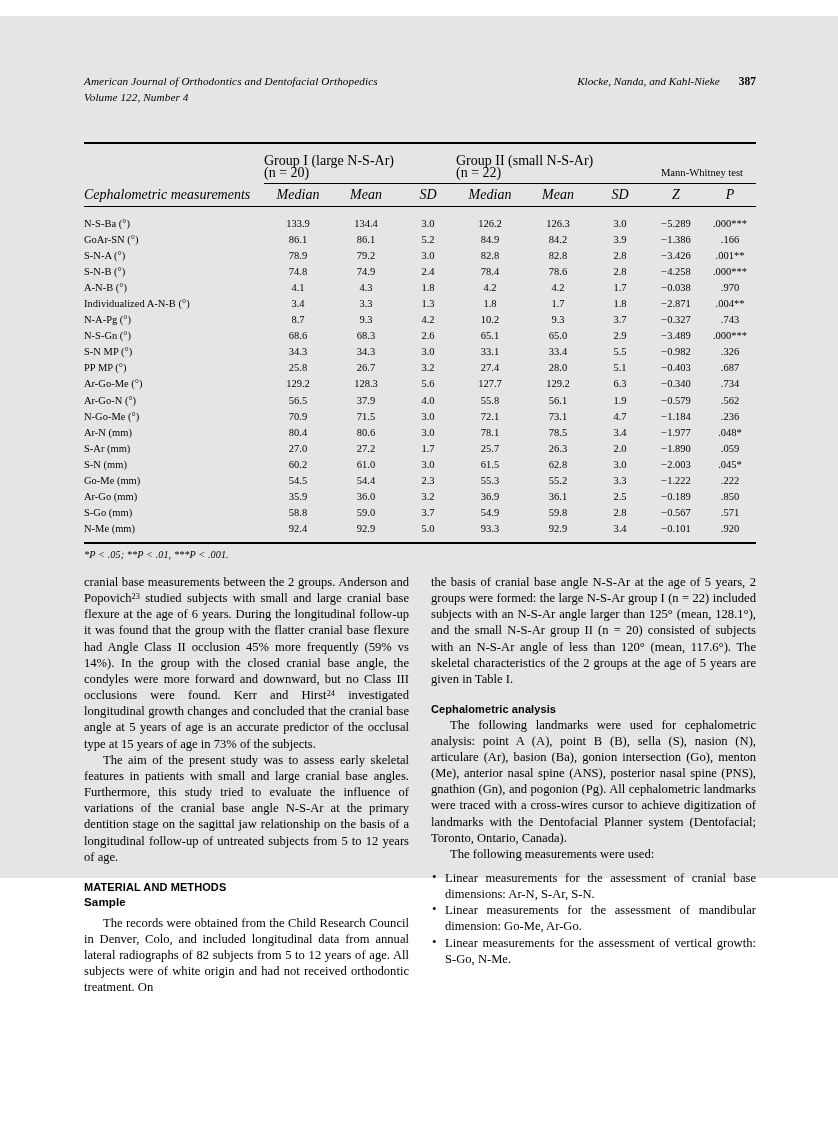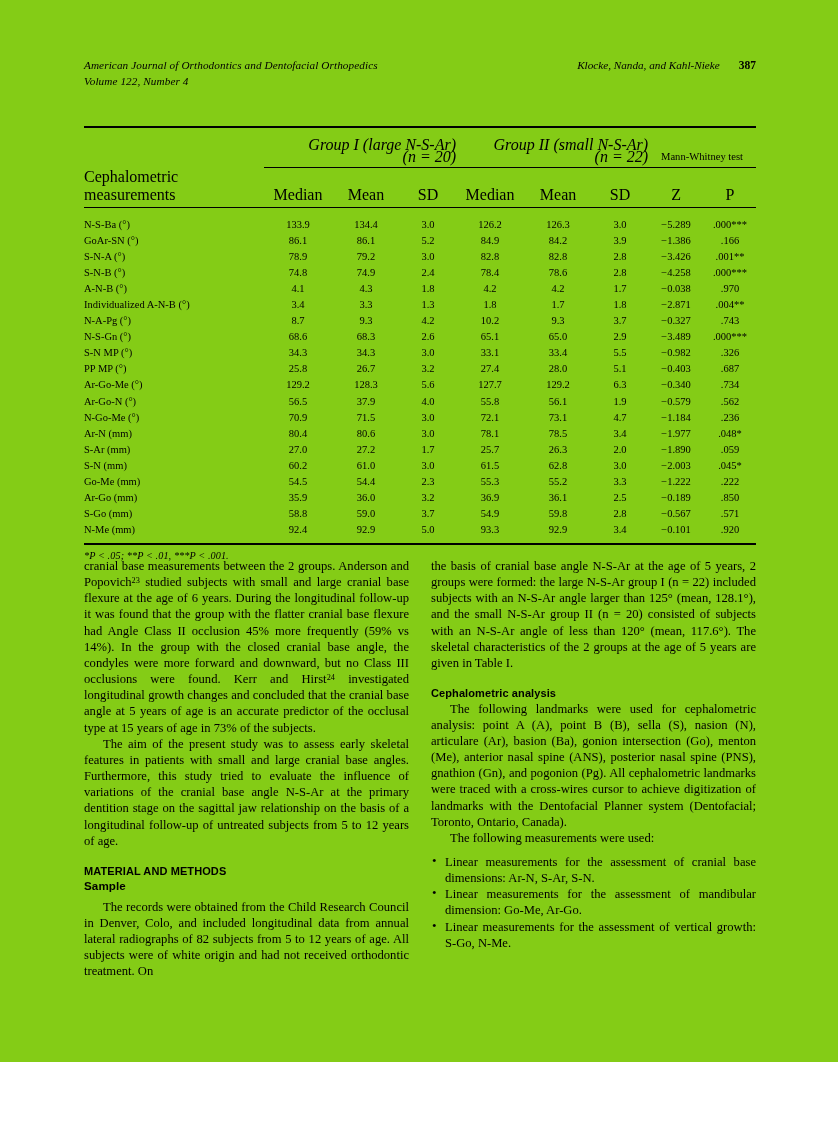--- a/index.html
+++ b/index.html
@@ -11,24 +11,24 @@
     width: 838px;
     height: 1122px;
     position: relative;
     font-family: "Liberation Serif", "DejaVu Serif", serif;
     color: #000000;
     overflow: hidden;
   }
 
   .page {
     position: absolute;
-    left: 0; top: 0;
+    left: 0; top: 16px;
     width: 838px;
-    height: 1062px;
-    background: #84cc16;
+    height: 862px;
+    background: #e5e5e5;
   }
 
   
   .runhead {
     position: absolute;
     left: 84px;
     top: 58px;
     width: 672px;
     height: 34px;
   }
@@ -103,41 +103,41 @@
     font-weight: normal;
     vertical-align: bottom;
   }
 
   .rule-top  { border-top: 2.2px solid #000; }
   .rule-thin { border-top: 1.1px solid #000; }
 
   
   tr.grp-row td { height: 30px; padding-top: 4px; }
   tr.grp-row td.grp {
-    text-align: right;
-    font-style: italic;
-    font-size: 16px;
+    text-align: left;
+    font-size: 14px;
     line-height: 12.6px;
   }
   tr.grp-row td.mw {
     text-align: center;
     font-size: 10.6px;
     vertical-align: bottom;
     padding-bottom: 2px;
   }
   tr.sub-rule td > div.u {
     border-top: 1.0px solid #000;
     height: 0;
     font-size: 0;
     line-height: 0;
   }
   tr.sub-rule td { height: 4px; }
 
   tr.colhead td {
-    font-size: 16px;
+    font-style: italic;
+    font-size: 14px;
     height: 19px;
     padding-bottom: 3px;
   }
   tr.colhead td.left { text-align: left; }
   tr.colhead td.num  { text-align: center; }
 
   tr.spacer td { height: 9px; }
 
   tbody.body tr td {
     font-size: 10.5px;

